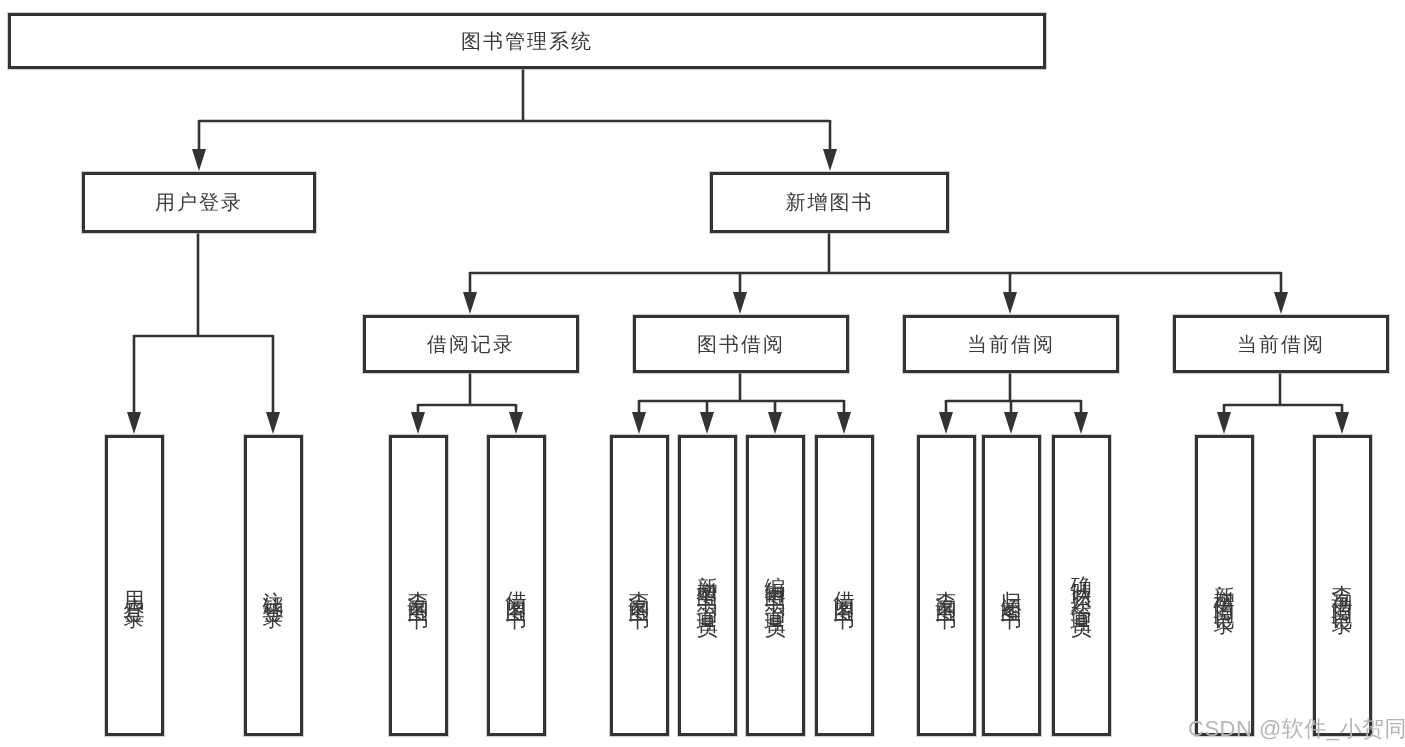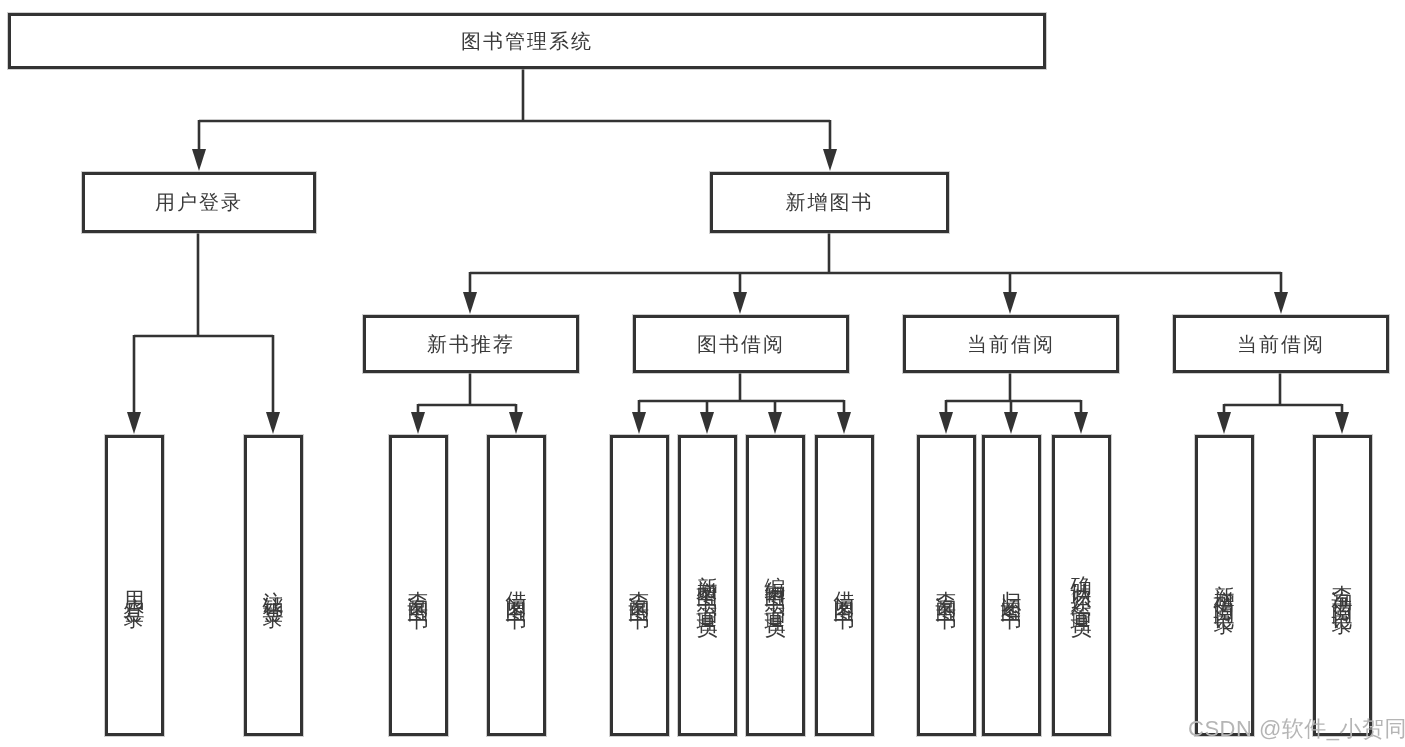--- a/index.html
+++ b/index.html
@@ -132,21 +132,21 @@
   </div>
 
   <div class="node h-lv2a">
     <span>用户登录</span>
   </div>
   <div class="node h-lv2b">
     <span>新增图书</span>
   </div>
 
   <div class="node h-lv3 p-lv3a">
-    <span>新书推荐</span>
+    <span>借阅记录</span>
   </div>
   <div class="node h-lv3 p-lv3b">
     <span>图书借阅</span>
   </div>
   <div class="node h-lv3 p-lv3c">
     <span>当前借阅</span>
   </div>
   <div class="node h-lv3 p-lv3d">
     <span>当前借阅</span>
   </div>

